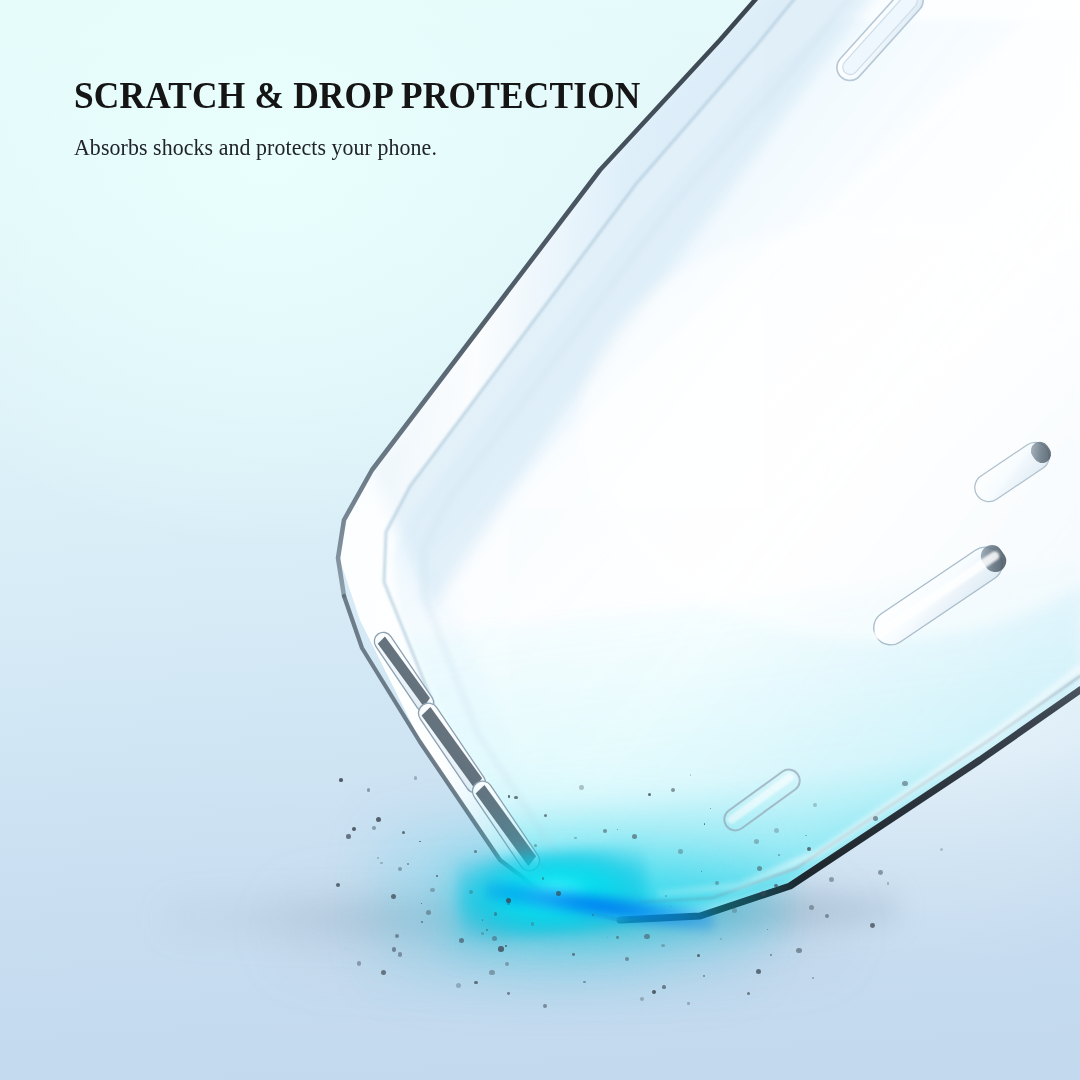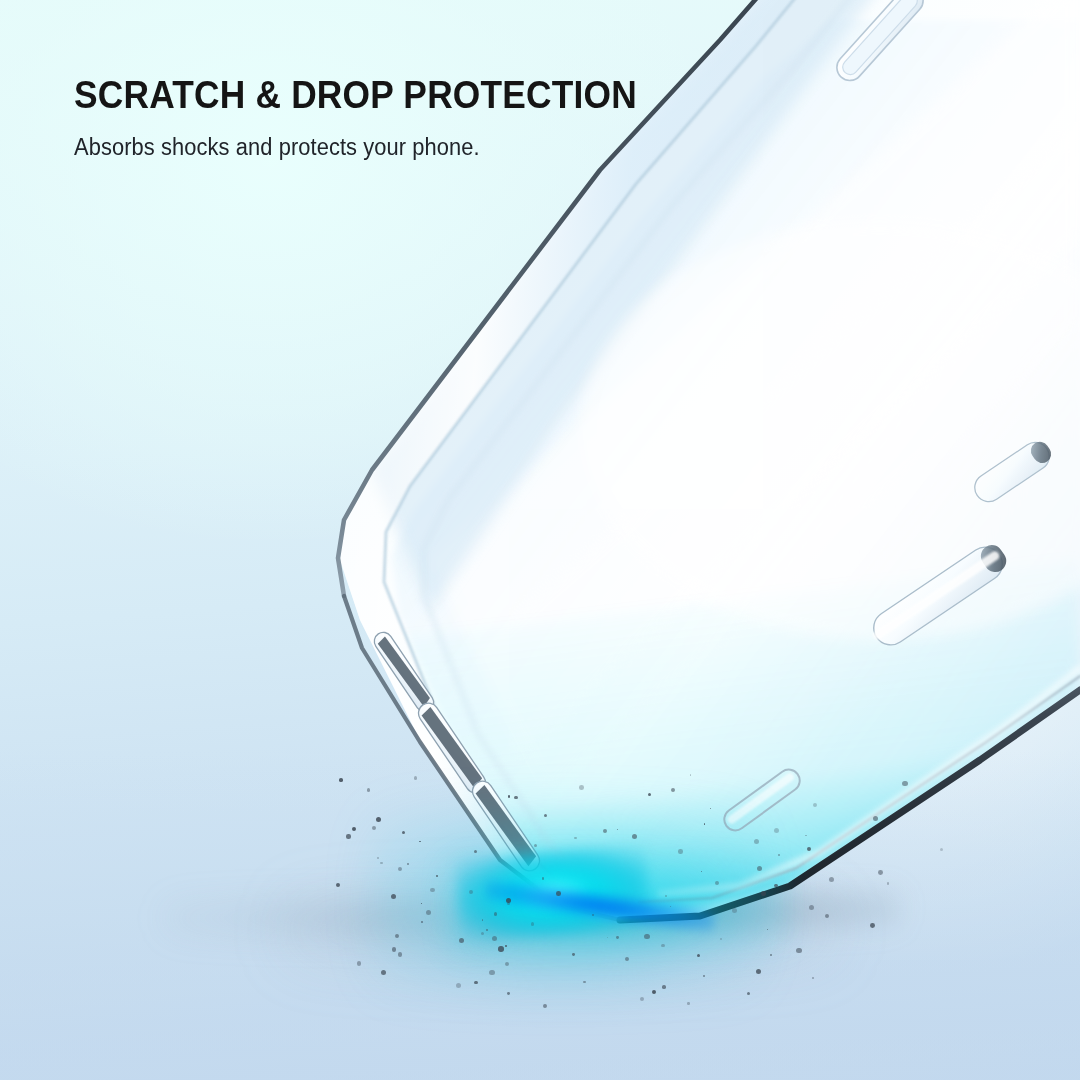--- a/index.html
+++ b/index.html
@@ -5,21 +5,21 @@
   html, body {
     margin: 0;
     padding: 0;
     background: #ffffff;
   }
   #stage {
     position: relative;
     width: 1080px;
     height: 1080px;
     overflow: hidden;
-    font-family: Liberation Sans, sans-serif;
+    font-family: Liberation Serif, serif;
     background: linear-gradient(176deg,
         #e6fbfa 0%,
         #e4f8fa 12%,
         #e0f3f9 26%,
         #dcf0f8 40%,
         #d6ebf6 54%,
         #cfe4f3 68%,
         #c9dff0 80%,
         #c4daee 90%,
         #c0d6ec 100%);

